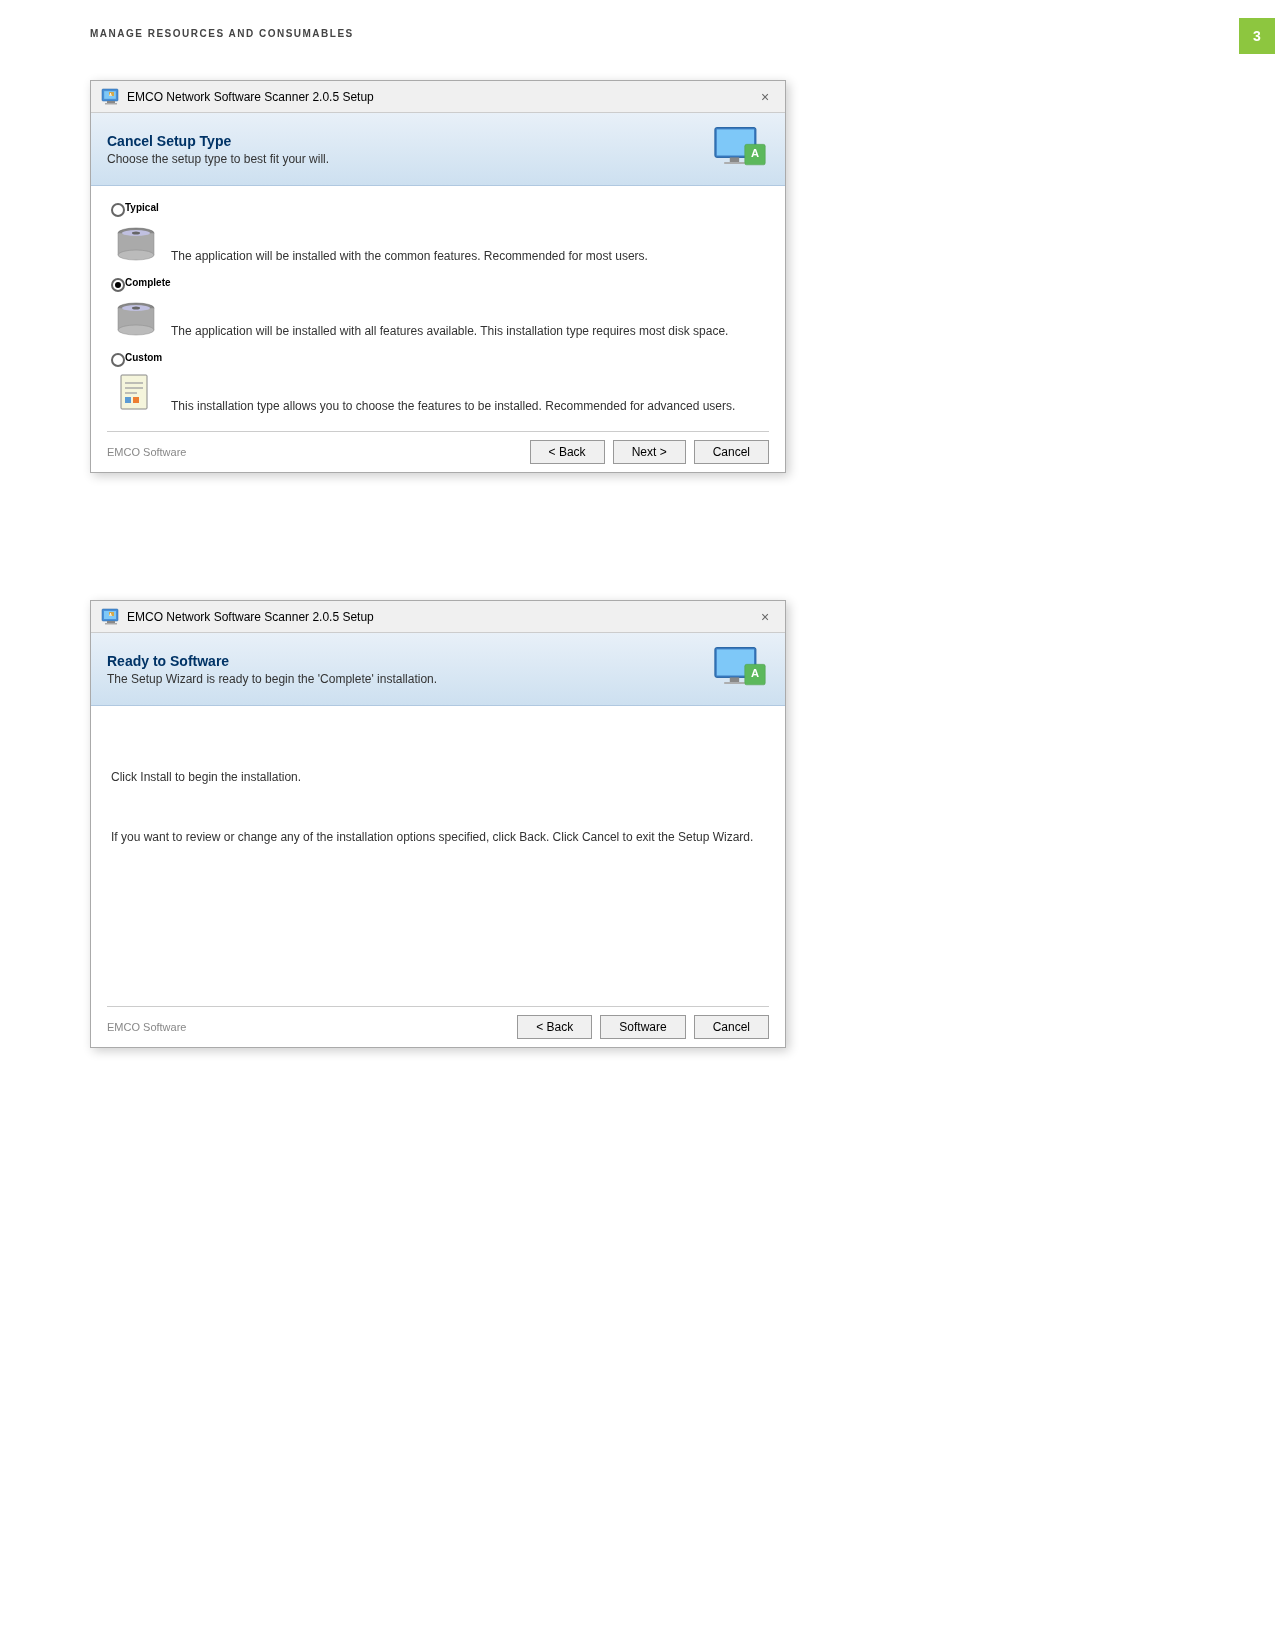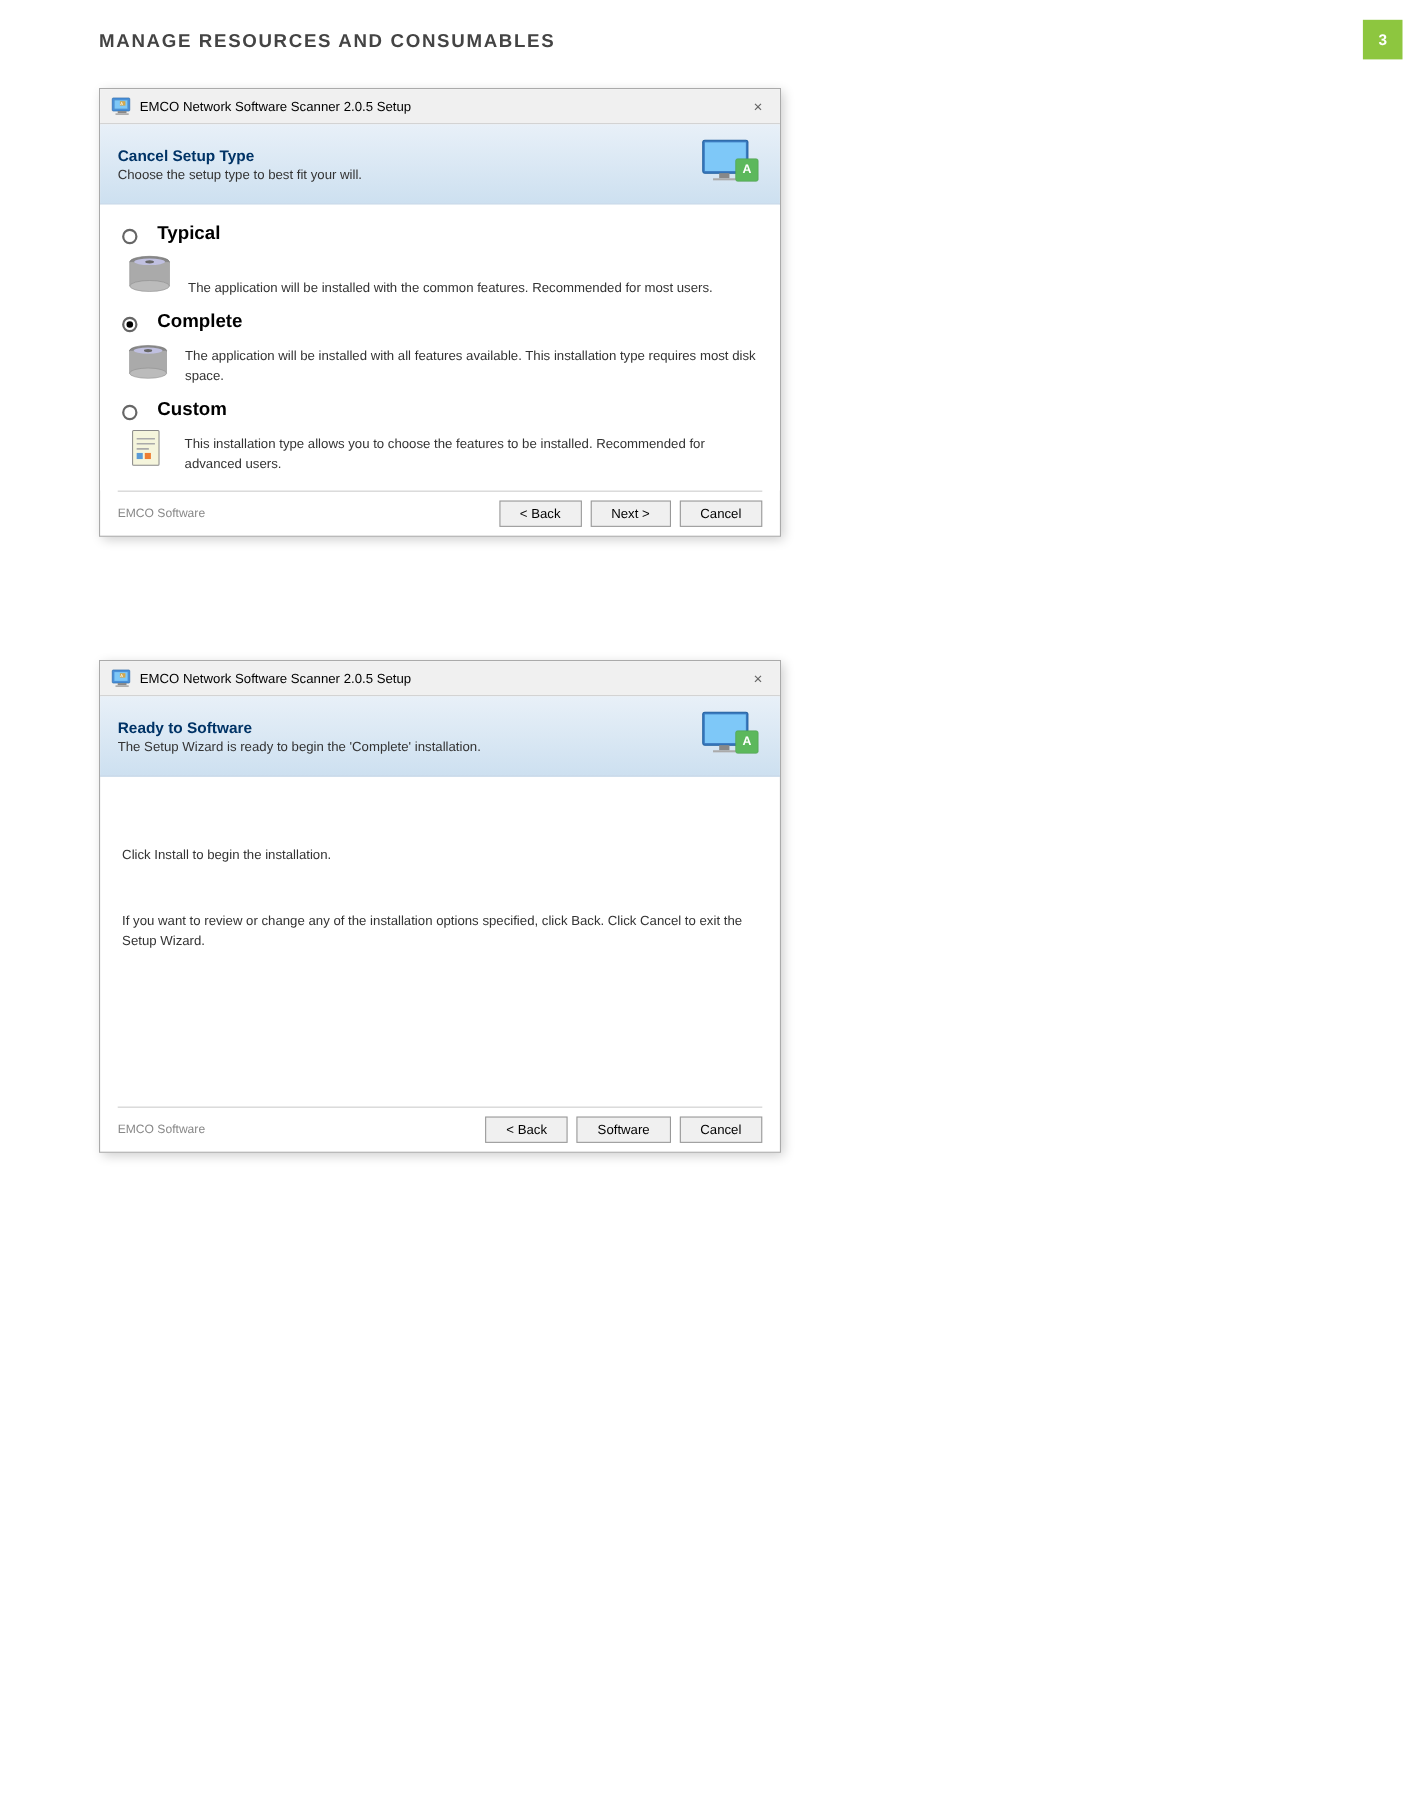--- a/index.html
+++ b/index.html
@@ -26,32 +26,32 @@
       height: 36px;
       display: flex;
       align-items: center;
       justify-content: center;
     }
 
     .page-title {
       position: absolute;
       top: 28px;
       left: 90px;
-      font-size: 17px;
+      font-size: 10px;
       font-weight: bold;
       letter-spacing: 1.5px;
       color: #444;
       text-transform: uppercase;
     }
 
     
     .dialog {
       position: absolute;
       left: 90px;
-      width: 620px;
+      width: 696px;
       border: 1px solid #aaa;
       background: #fff;
       box-shadow: 3px 3px 10px rgba(0,0,0,0.2);
     }
 
     .dialog-1 { top: 80px; }
     .dialog-2 { top: 600px; }
 
     
     .dialog-titlebar {
@@ -117,25 +117,25 @@
     }
 
     
     .dialog-body {
       padding: 16px 20px;
       background: #fff;
     }
 
     .setup-option-label {
       display: flex;
-      align-items: flex-end;
-      gap: 18px;
+      align-items: flex-start;
+      gap: 0;
       margin-bottom: 6px;
       font-weight: bold;
-      font-size: 17px;
+      font-size: 10px;
     }
 
     .setup-option-row {
       display: flex;
       flex-direction: column;
       width: 100%;
     }
 
     .setup-option-content {
       display: flex;

